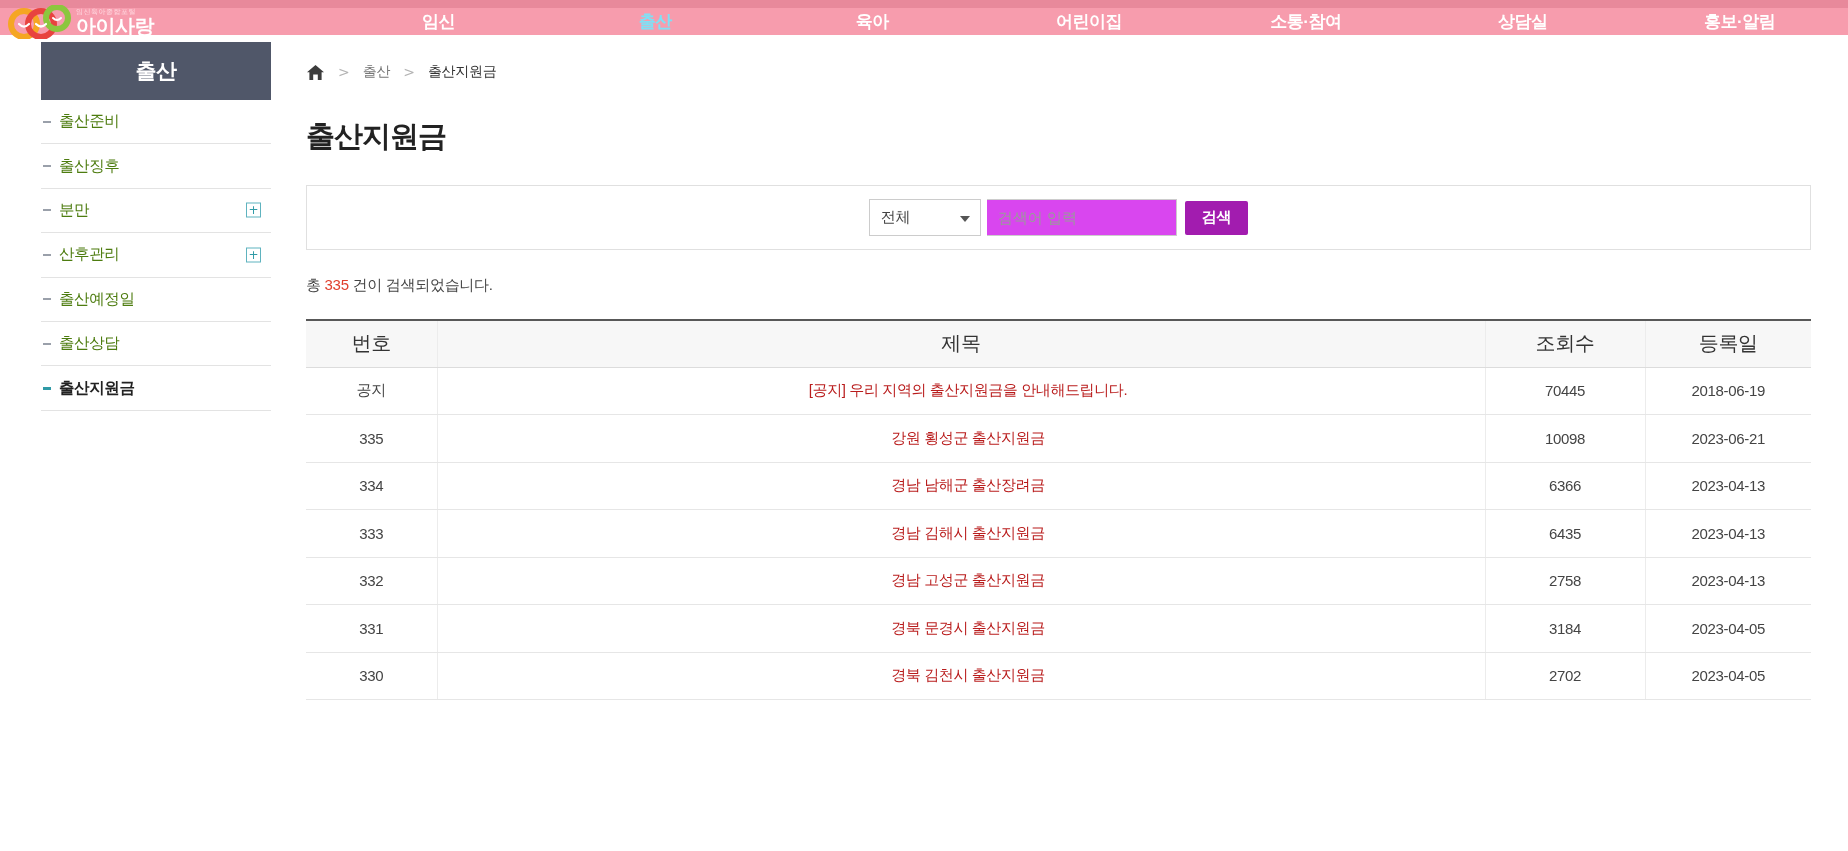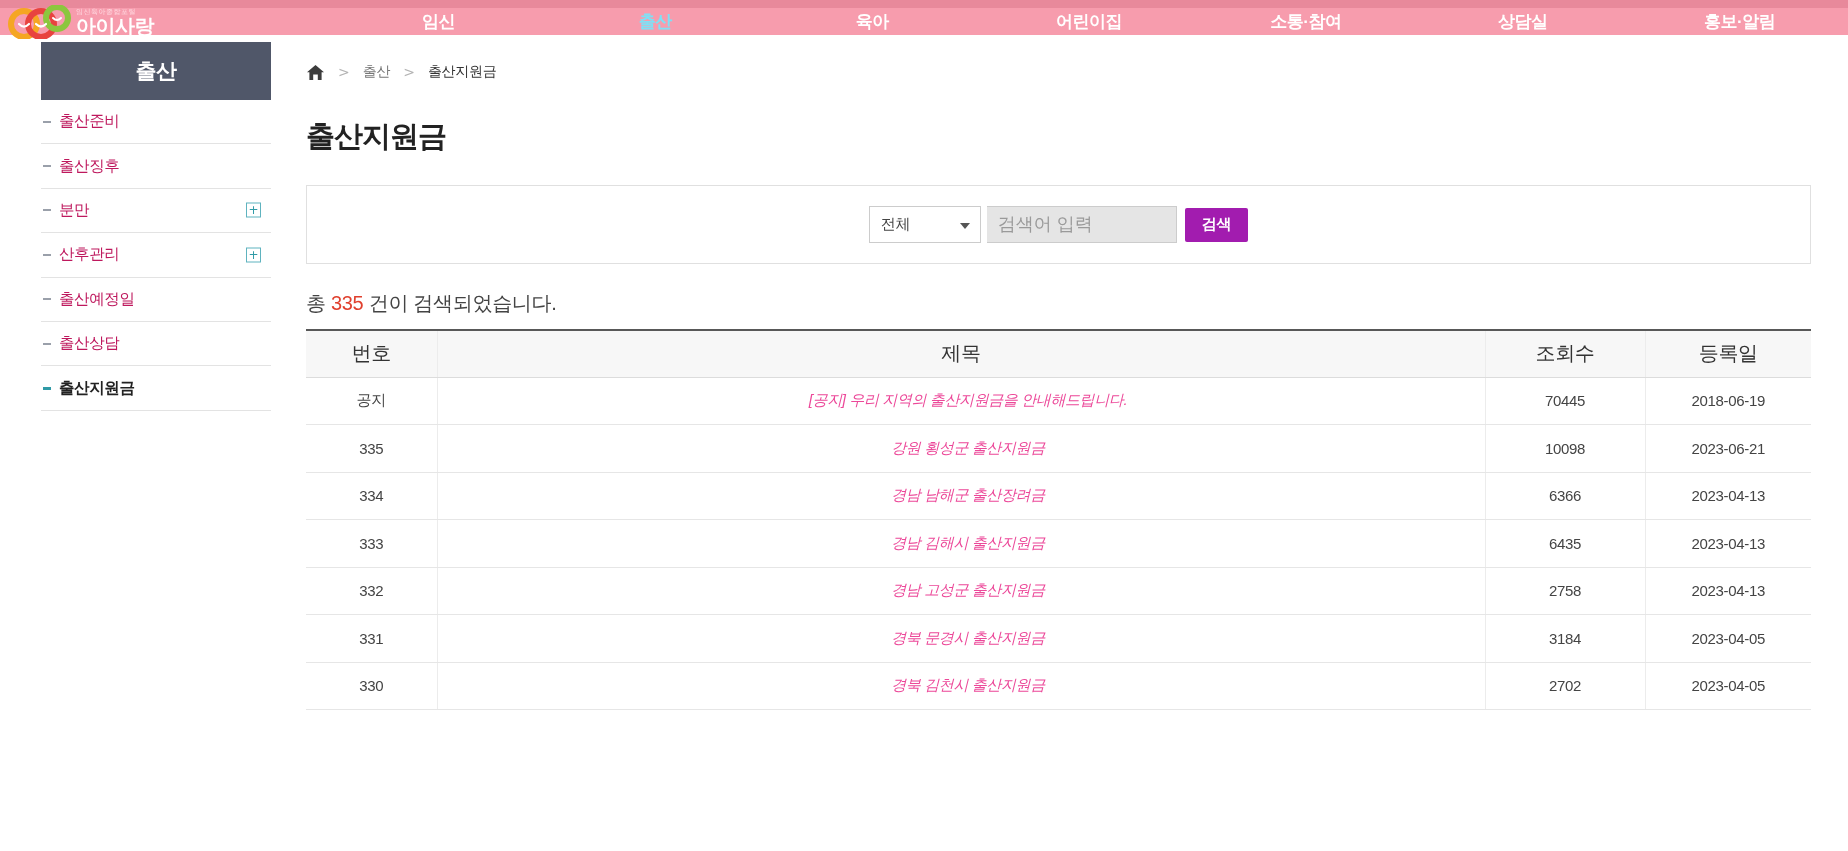--- a/index.html
+++ b/index.html
@@ -128,21 +128,21 @@
     display: inline-block;
     width: 8px;
     height: 2px;
     background: #9aa0aa;
     margin-left: 2px;
     margin-right: 8px;
     flex: 0 0 8px;
   }
   .side-label {
     font-size: 15.5px;
-    color: #be185d;
+    color: #4d7c0f;
     letter-spacing: -0.4px;
   }
   .side-item.active .side-dash { background: #2f9aa6; height: 3px; }
   .side-item.active .side-label { font-weight: bold; color: #222222; }
   .plus-box {
     position: absolute;
     right: 10px;
     top: 50%;
     transform: translateY(-50%);
     width: 15px;
@@ -188,21 +188,21 @@
     font-weight: bold;
     color: #222222;
     letter-spacing: -1px;
     margin-top: 28px;
     margin-bottom: 28px;
   }
 
   
   .search-panel {
     border: 1px solid #e0e0e0;
-    height: 79px;
+    height: 65px;
     display: flex;
     align-items: center;
     justify-content: center;
     background: #ffffff;
   }
   .search-row { display: flex; align-items: center; }
   .sel-wrap {
     position: relative;
     width: 112px;
     height: 37px;
@@ -228,47 +228,47 @@
     border-right: 5px solid transparent;
     border-top: 6px solid #555555;
   }
   .search-input {
     width: 190px;
     height: 37px;
     border: 1px solid #cccccc;
     border-left: none;
     margin-left: 6px;
     padding: 0 11px;
-    font-size: 18px;
+    font-size: 15px;
     color: #333333;
     font-family: "Liberation Sans", sans-serif;
     outline: none;
-    background: #e5e5e5;
+    background: #d946ef;
   }
   .search-input::placeholder { color: #9a9a9a; }
   .search-btn {
     margin-left: 8px;
     height: 34px;
     padding: 0 17px;
     background: #a21caf;
     color: #ffffff;
     border: none;
     font-size: 15px;
     font-weight: bold;
     letter-spacing: -0.3px;
     cursor: pointer;
     font-family: "Liberation Sans", sans-serif;
     border-radius: 2px;
   }
 
   
   .result-count {
     margin-top: 26px;
-    margin-bottom: 12px;
-    font-size: 20px;
+    margin-bottom: 24px;
+    font-size: 15px;
     color: #444444;
     letter-spacing: -0.3px;
   }
   .result-count .num { color: #e0402e; }
 
   
   table.board {
     width: 100%;
     border-collapse: collapse;
     border-top: 2px solid #585858;
@@ -290,25 +290,24 @@
     border-left: 1px solid #ececec;
     height: 47.5px;
     font-size: 15px;
     color: #444444;
     text-align: center;
     letter-spacing: -0.3px;
   }
   table.board td:first-child { border-left: none; }
   td.title-cell { text-align: left; padding-left: 14px; }
   td.title-cell a {
-    color: #ec4899;
+    color: #b91c1c;
     text-decoration: none;
     cursor: pointer;
     letter-spacing: -0.4px;
-    font-style: italic;
   }
   .col-no    { width: 131px; }
   .col-views { width: 160px; }
   .col-date  { width: 166px; }
 </style>
 </head>
 <body>
 
 <div class="topbar">
   <div class="topbar-shade"></div>

